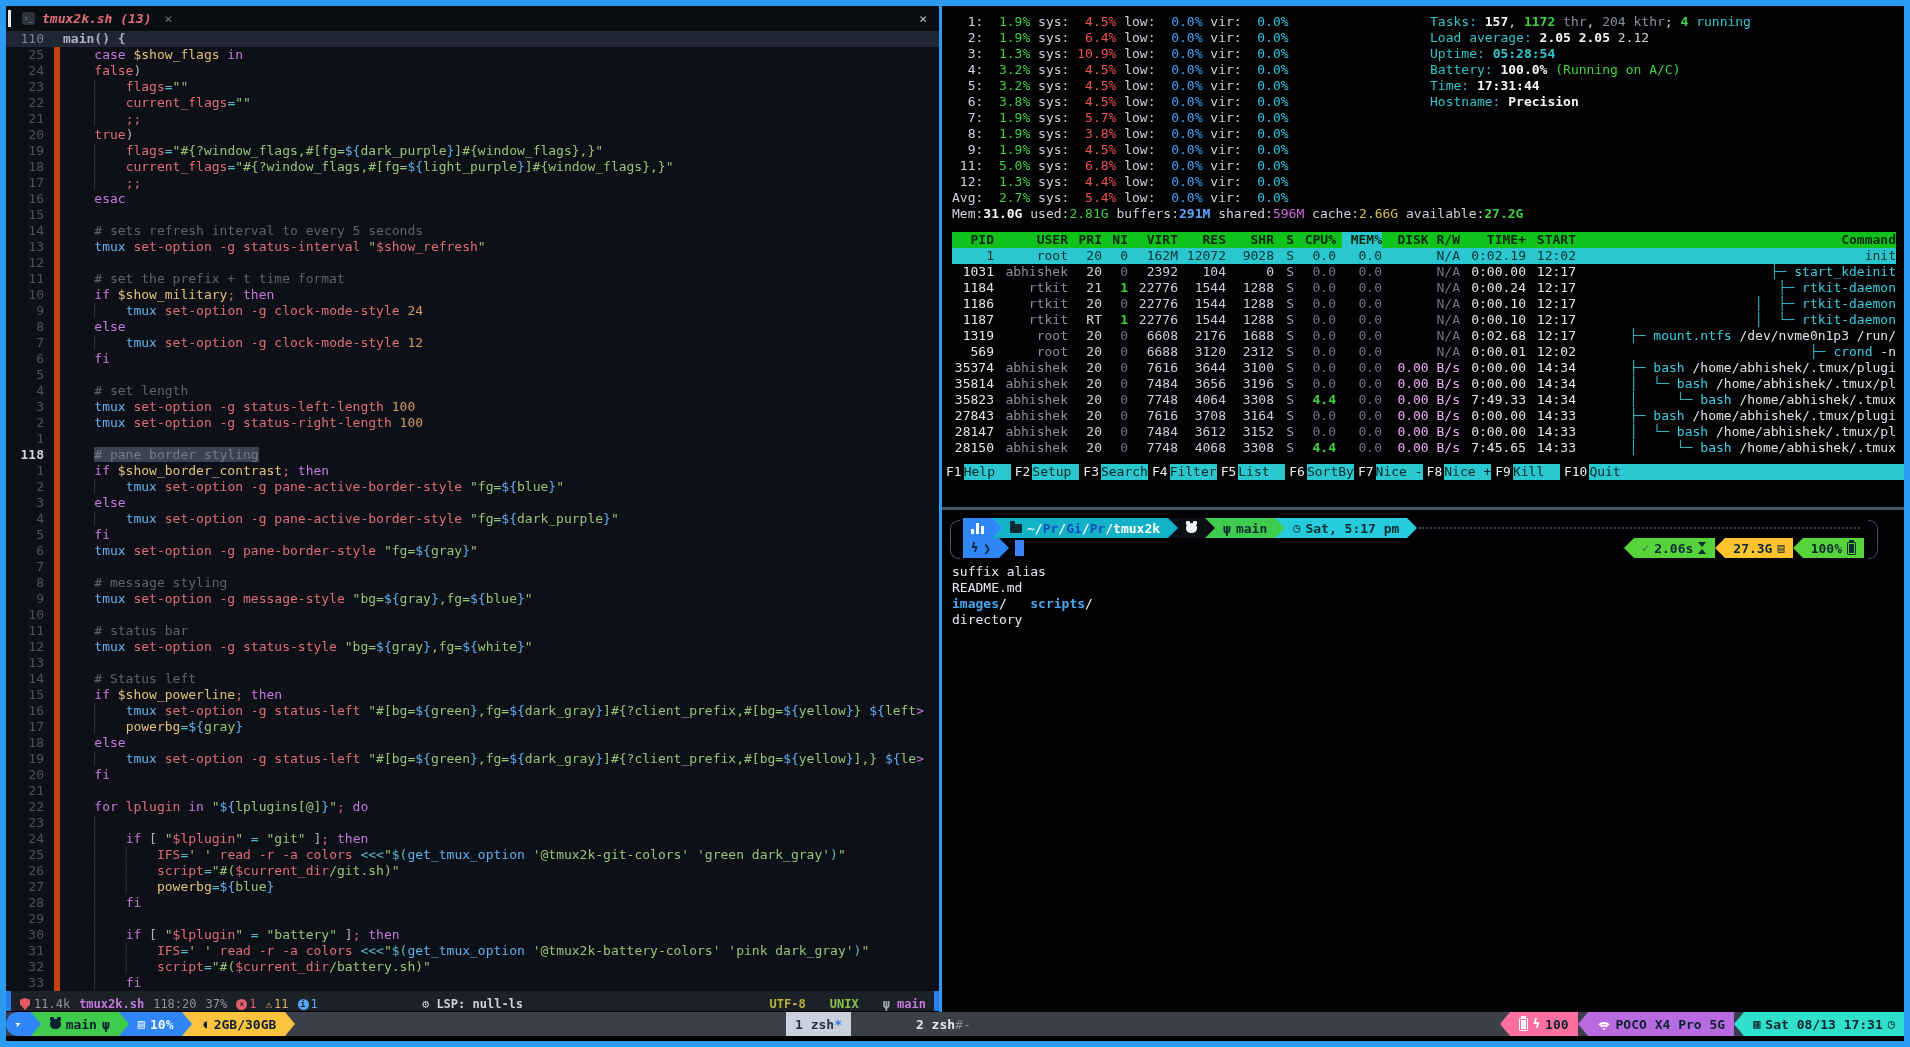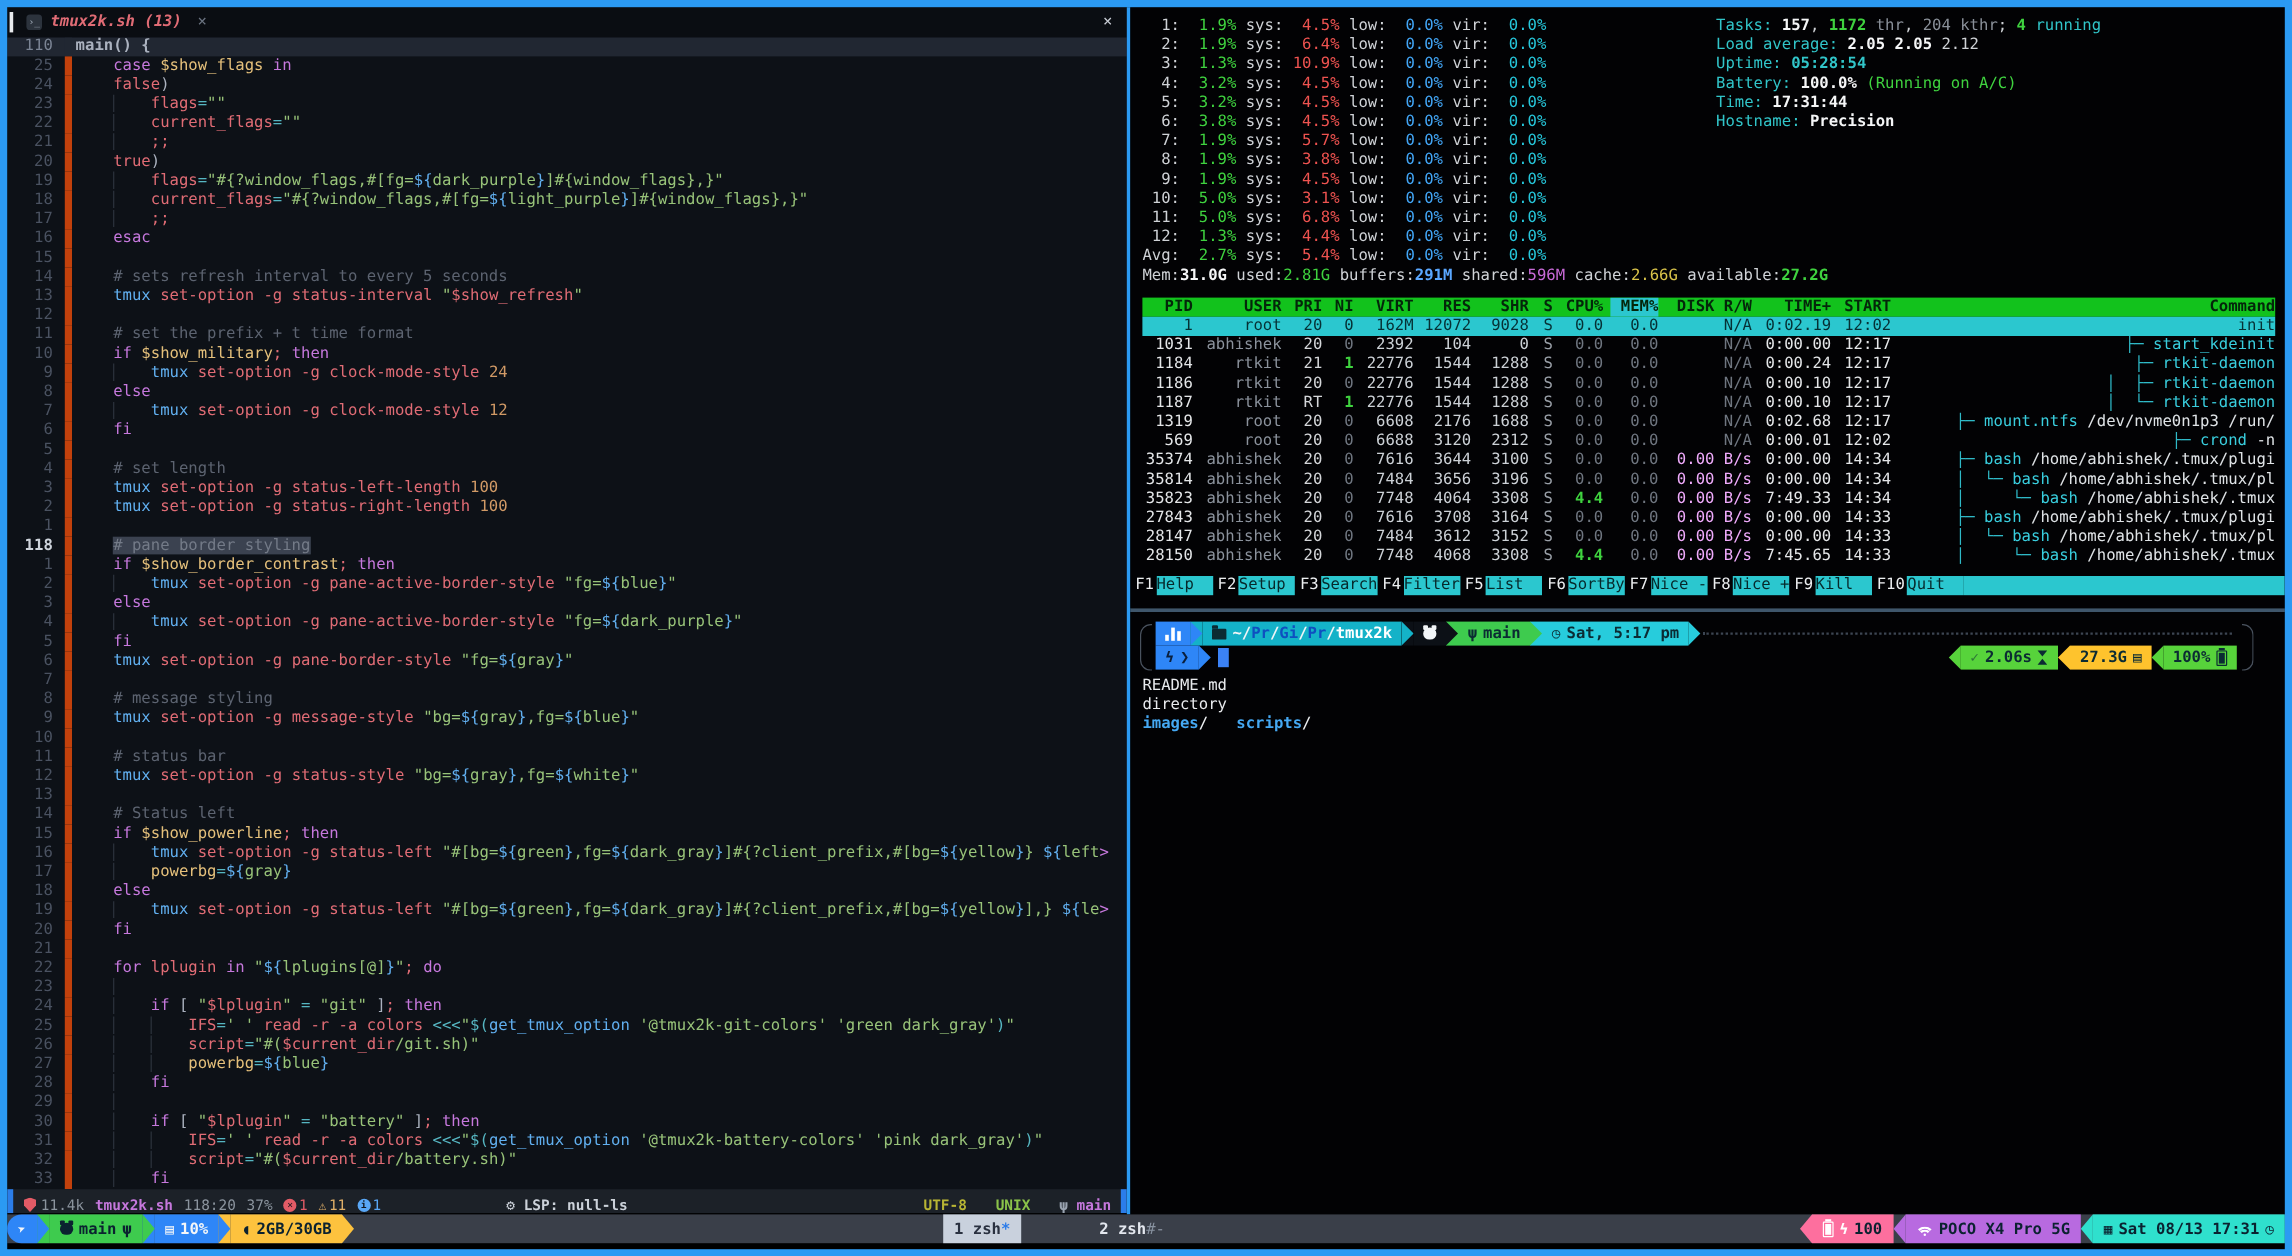--- a/index.html
+++ b/index.html
@@ -266,21 +266,20 @@
   <div id="cpurows">
       <div class="mrow"><span class="x-hw">  1:</span><span class="x-hg">  1.9%</span><span class="x-hw"> sys:</span><span class="x-hr">  4.5%</span><span class="x-hw"> low:</span><span class="x-hb">  0.0%</span><span class="x-hw"> vir:</span><span class="x-hcy">  0.0%</span></div>
       <div class="mrow"><span class="x-hw">  2:</span><span class="x-hg">  1.9%</span><span class="x-hw"> sys:</span><span class="x-hr">  6.4%</span><span class="x-hw"> low:</span><span class="x-hb">  0.0%</span><span class="x-hw"> vir:</span><span class="x-hcy">  0.0%</span></div>
       <div class="mrow"><span class="x-hw">  3:</span><span class="x-hg">  1.3%</span><span class="x-hw"> sys:</span><span class="x-hr"> 10.9%</span><span class="x-hw"> low:</span><span class="x-hb">  0.0%</span><span class="x-hw"> vir:</span><span class="x-hcy">  0.0%</span></div>
       <div class="mrow"><span class="x-hw">  4:</span><span class="x-hg">  3.2%</span><span class="x-hw"> sys:</span><span class="x-hr">  4.5%</span><span class="x-hw"> low:</span><span class="x-hb">  0.0%</span><span class="x-hw"> vir:</span><span class="x-hcy">  0.0%</span></div>
       <div class="mrow"><span class="x-hw">  5:</span><span class="x-hg">  3.2%</span><span class="x-hw"> sys:</span><span class="x-hr">  4.5%</span><span class="x-hw"> low:</span><span class="x-hb">  0.0%</span><span class="x-hw"> vir:</span><span class="x-hcy">  0.0%</span></div>
       <div class="mrow"><span class="x-hw">  6:</span><span class="x-hg">  3.8%</span><span class="x-hw"> sys:</span><span class="x-hr">  4.5%</span><span class="x-hw"> low:</span><span class="x-hb">  0.0%</span><span class="x-hw"> vir:</span><span class="x-hcy">  0.0%</span></div>
       <div class="mrow"><span class="x-hw">  7:</span><span class="x-hg">  1.9%</span><span class="x-hw"> sys:</span><span class="x-hr">  5.7%</span><span class="x-hw"> low:</span><span class="x-hb">  0.0%</span><span class="x-hw"> vir:</span><span class="x-hcy">  0.0%</span></div>
       <div class="mrow"><span class="x-hw">  8:</span><span class="x-hg">  1.9%</span><span class="x-hw"> sys:</span><span class="x-hr">  3.8%</span><span class="x-hw"> low:</span><span class="x-hb">  0.0%</span><span class="x-hw"> vir:</span><span class="x-hcy">  0.0%</span></div>
       <div class="mrow"><span class="x-hw">  9:</span><span class="x-hg">  1.9%</span><span class="x-hw"> sys:</span><span class="x-hr">  4.5%</span><span class="x-hw"> low:</span><span class="x-hb">  0.0%</span><span class="x-hw"> vir:</span><span class="x-hcy">  0.0%</span></div>
-      <div class="mrow"><span class="x-hw"> 10:</span><span class="x-hg">  5.0%</span><span class="x-hw"> sys:</span><span class="x-hr">  3.1%</span><span class="x-hw"> low:</span><span class="x-hb">  0.0%</span><span class="x-hw"> vir:</span><span class="x-hcy">  0.0%</span></div>
       <div class="mrow"><span class="x-hw"> 11:</span><span class="x-hg">  5.0%</span><span class="x-hw"> sys:</span><span class="x-hr">  6.8%</span><span class="x-hw"> low:</span><span class="x-hb">  0.0%</span><span class="x-hw"> vir:</span><span class="x-hcy">  0.0%</span></div>
       <div class="mrow"><span class="x-hw"> 12:</span><span class="x-hg">  1.3%</span><span class="x-hw"> sys:</span><span class="x-hr">  4.4%</span><span class="x-hw"> low:</span><span class="x-hb">  0.0%</span><span class="x-hw"> vir:</span><span class="x-hcy">  0.0%</span></div>
       <div class="mrow"><span class="x-hw">Avg:</span><span class="x-hg">  2.7%</span><span class="x-hw"> sys:</span><span class="x-hr">  5.4%</span><span class="x-hw"> low:</span><span class="x-hb">  0.0%</span><span class="x-hw"> vir:</span><span class="x-hcy">  0.0%</span></div>
     </div>
   <div class="mrow" id="memrow"><span class="x-hw">Mem:</span><span class="x-hwb">31.0G</span><span class="x-hw"> used:</span><span class="x-hg">2.81G</span><span class="x-hw"> buffers:</span><span class="x-hbb">291M</span><span class="x-hw"> shared:</span><span class="x-hm">596M</span><span class="x-hw"> cache:</span><span class="x-hy">2.66G</span><span class="x-hw"> available:</span><span class="x-hgb">27.2G</span></div>
   <div id="info">
       <div class="mrow"><span class="x-hc">Tasks: </span><span class="x-hwb">157</span><span class="x-hw">, </span><span class="x-hgb">1172</span><span class="x-hgr"> thr</span><span class="x-hw">, </span><span class="x-hgr">204 kthr</span><span class="x-hw">; </span><span class="x-hgb">4</span><span class="x-hc"> running</span></div>
       <div class="mrow"><span class="x-hc">Load average: </span><span class="x-hwb">2.05 2.05 </span><span class="x-hw">2.12</span></div>
       <div class="mrow"><span class="x-hc">Uptime: </span><span class="x-hcb">05:28:54</span></div>
       <div class="mrow"><span class="x-hc">Battery: </span><span class="x-hwb">100.0% </span><span class="x-hg">(Running on A/C)</span></div>
@@ -387,23 +386,24 @@
           <span class="i-glyph">▤</span>
         </span>
         <span class="aL" style="border-right-color: rgb(87, 211, 59);"></span>
         <span class="pseg" style="background: rgb(87, 211, 59);">
           <span class="ptext">100%</span>
           <span class="i-batt"></span>
         </span>
       </div>
   </div>
   <div id="outputs">
+    <div class="outrow">suffix alias</div>
     <div class="outrow">README.md</div>
+    <div class="outrow" id="listing"><span class="x-lb">images</span><span class="x-tw">/</span><span class="x-tw">   </span><span class="x-lb">scripts</span><span class="x-tw">/</span></div>
     <div class="outrow">directory</div>
-    <div class="outrow" id="listing"><span class="x-lb">images</span><span class="x-tw">/</span><span class="x-tw">   </span><span class="x-lb">scripts</span><span class="x-tw">/</span></div>
   </div>
 </div>
 
 <div id="tmuxbar">
   <div id="barleft" style="display:flex;align-items:stretch">
       <span class="bseg light roundL" style="background: rgb(46, 134, 247);">
         <span class="i-plane">➤</span>
       </span>
       <span class="a24R" style="border-left-color: rgb(46, 134, 247); background: rgb(62, 203, 78);"></span>
       <span class="bseg" style="background: rgb(62, 203, 78);">

